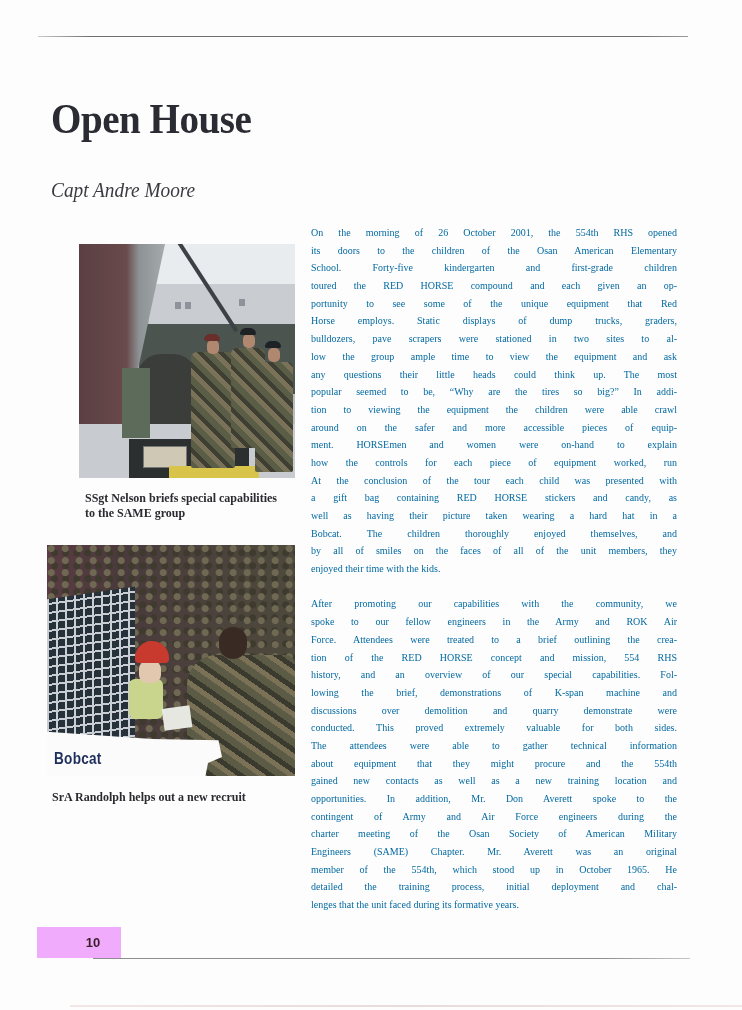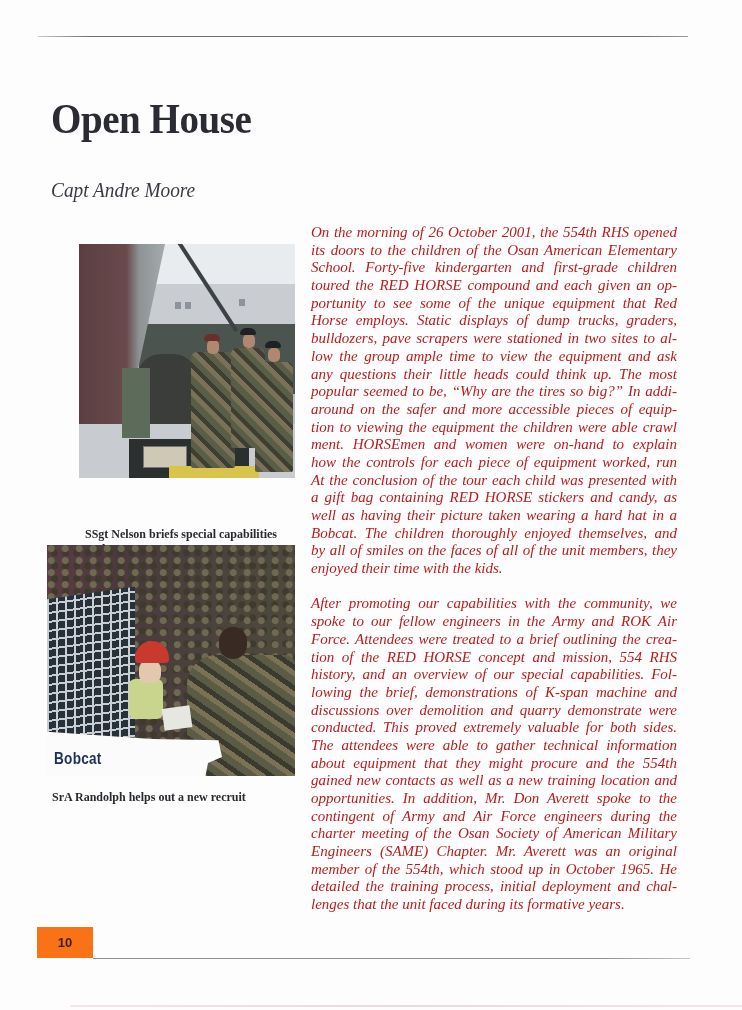--- a/index.html
+++ b/index.html
@@ -20,21 +20,21 @@
     transform: scaleX(0.93); transform-origin: left top;
   }
   .byline {
     position: absolute; left: 51px; top: 180px; margin: 0;
     font-family: "Liberation Serif", serif; font-style: italic;
     font-size: 21px; color: #3a3a42; line-height: 1;
     transform: scaleX(0.92); transform-origin: left top;
   }
   .body-col {
     position: absolute; left: 311px; top: 224px; width: 366px;
-    font-size: 15px; line-height: 17.7px; color: #b91c1c; font-style: italic;
+    font-size: 10px; line-height: 17.7px; color: #0369a1;
   }
   .body-col .para { margin: 0; }
   .body-col .para + .para { margin-top: 17.7px; }
   .line {
     display: block; text-align: justify; text-align-last: justify;
     white-space: nowrap; height: 17.7px; overflow: visible;
   }
   .line.last { text-align-last: left; }
 
   
@@ -99,21 +99,21 @@
     font-family: "Liberation Sans", "DejaVu Sans", sans-serif; font-weight: bold;
     font-size: 16px; color: #1f2f5c; letter-spacing: 0.3px;
     transform: scaleX(0.85); transform-origin: left top;
   }
 
   .caption {
     position: absolute; margin: 0;
     font-family: "Liberation Serif", serif; font-weight: bold;
     font-size: 12px; line-height: 14.5px; color: #2a2a30;
   }
-  .caption1 { left: 85px; top: 491px; margin-top: 36px; }
+  .caption1 { left: 85px; top: 491px; }
   .caption2 { left: 52px; top: 790px; }
 
   .page-num {
     position: absolute; left: 37px; top: 927px; width: 56px; height: 31px;
     background: #d8445d;
     font-family: "Liberation Sans", sans-serif; font-weight: bold; font-size: 13px;
     color: #3a1f26; display:flex; align-items:center; justify-content:center;
   }
   .rule-bottom {
     position: absolute; left: 93px; top: 958px; width: 597px; height: 1px;
@@ -182,22 +182,22 @@
       <span class="line">On the morning of 26 October 2001, the 554th RHS opened</span>
       <span class="line">its doors to the children of the Osan American Elementary</span>
       <span class="line">School.  Forty-five kindergarten and first-grade children</span>
       <span class="line">toured the RED HORSE compound and each given an op-</span>
       <span class="line">portunity to see some of the unique equipment that Red</span>
       <span class="line">Horse employs.  Static displays of dump trucks, graders,</span>
       <span class="line">bulldozers, pave scrapers were stationed in two sites to al-</span>
       <span class="line">low the group ample time to view the equipment and ask</span>
       <span class="line">any questions their little heads could think up.  The most</span>
       <span class="line">popular seemed to be, “Why are the tires so big?”  In addi-</span>
+      <span class="line">tion to viewing the equipment the children were able crawl</span>
       <span class="line">around on the safer and more accessible pieces of equip-</span>
-      <span class="line">tion to viewing the equipment the children were able crawl</span>
       <span class="line">ment.  HORSEmen and women were on-hand to explain</span>
       <span class="line">how the controls for each piece of equipment worked, run</span>
       <span class="line">At the conclusion of the tour each child was presented with</span>
       <span class="line">a gift bag containing RED HORSE stickers and candy, as</span>
       <span class="line">well as having their picture taken wearing a hard hat in a</span>
       <span class="line">Bobcat.  The children thoroughly enjoyed themselves, and</span>
       <span class="line">by all of smiles on the faces of all of the unit members, they</span>
       <span class="line last">enjoyed their time with the kids.</span>
     </p>
   <p class="para">
@@ -215,17 +215,17 @@
       <span class="line">opportunities.  In addition, Mr. Don Averett spoke to the</span>
       <span class="line">contingent of Army and Air Force engineers during the</span>
       <span class="line">charter meeting of the Osan Society of American Military</span>
       <span class="line">Engineers (SAME)  Chapter.  Mr. Averett was an original</span>
       <span class="line">member of the 554th, which stood up in October 1965.  He</span>
       <span class="line">detailed the training process, initial deployment and chal-</span>
       <span class="line last">lenges that the unit faced during its formative years.</span>
     </p>
 </div>
 
-<div class="page-num" style="background: #f97316;">
+<div class="page-num" style="background: #f0abfc; padding-left: 28px;">
   <span>10</span>
 </div>
 <div class="rule-bottom"></div>
 <div class="rule-scan"></div>
 
 </body></html>

